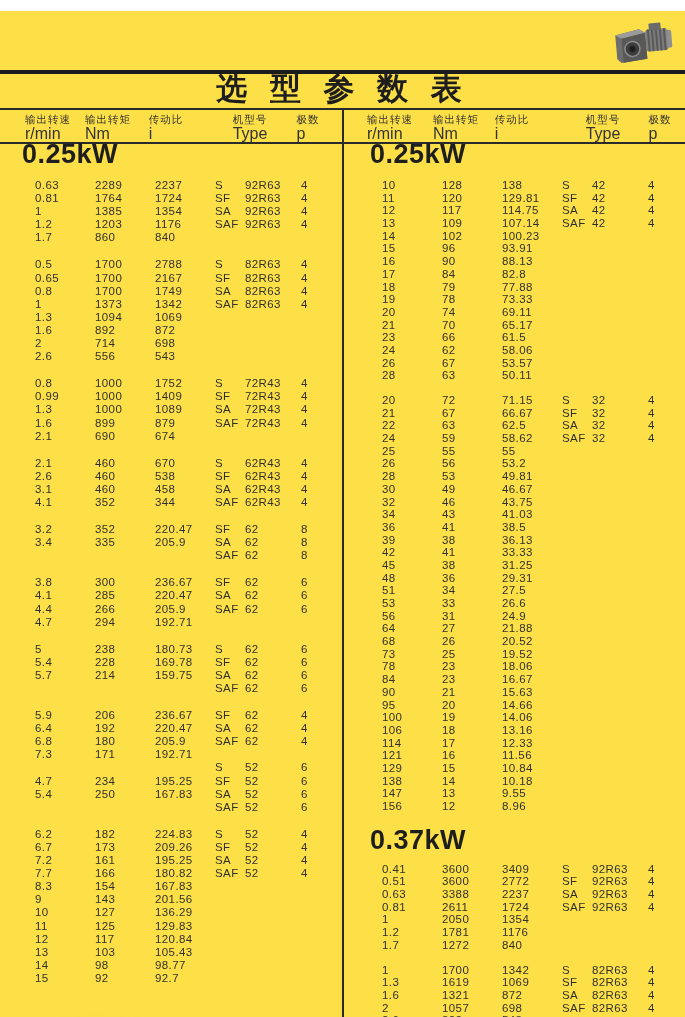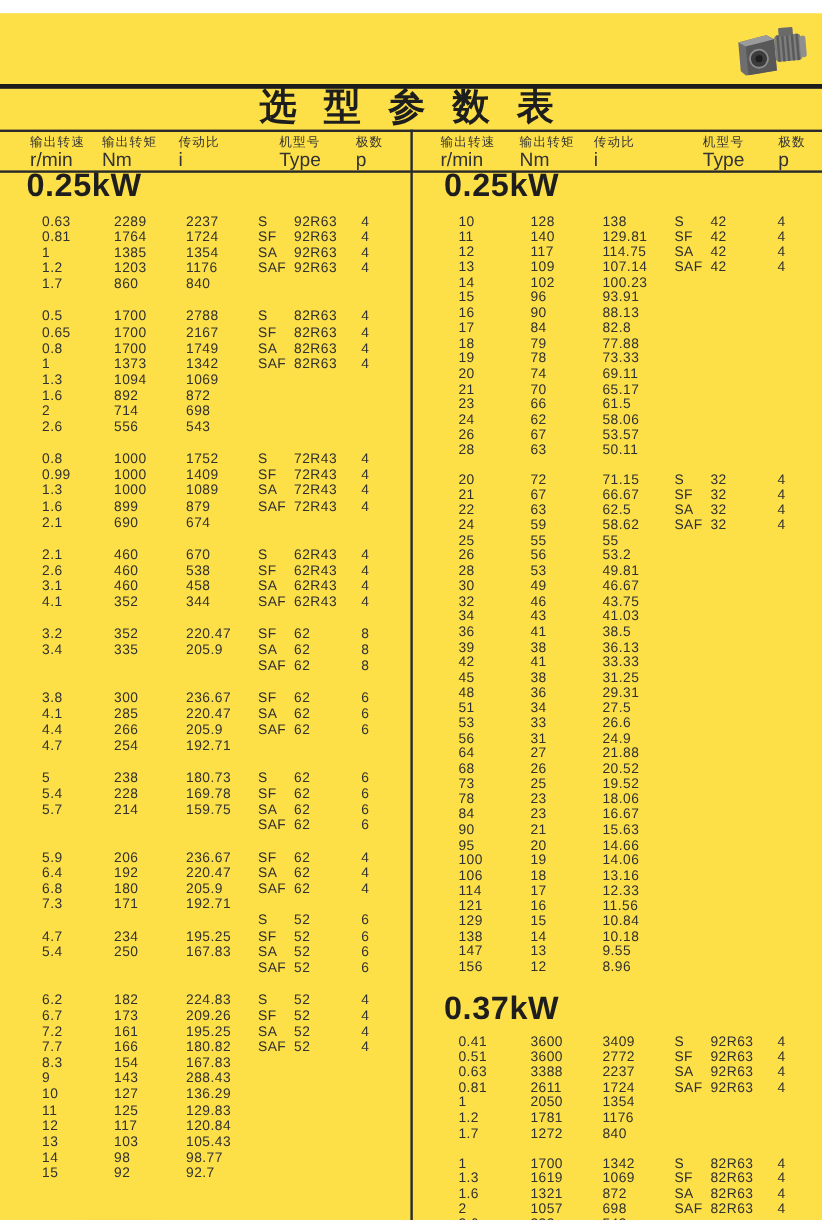--- a/index.html
+++ b/index.html
@@ -363,21 +363,21 @@
         <div class="row">
           <span class="c0">4.4</span>
           <span class="c1">266</span>
           <span class="c2">205.9</span>
           <span class="c3">SAF</span>
           <span class="c4">62</span>
           <span class="c5">6</span>
         </div>
         <div class="row">
           <span class="c0">4.7</span>
-          <span class="c1">254</span>
+          <span class="c1">294</span>
           <span class="c2">192.71</span>
           <span class="c3"></span>
           <span class="c4"></span>
           <span class="c5"></span>
         </div>
       </div>
       <div class="group">
         <div class="row">
           <span class="c0">5</span>
           <span class="c1">238</span>
@@ -514,21 +514,21 @@
           <span class="c0">8.3</span>
           <span class="c1">154</span>
           <span class="c2">167.83</span>
           <span class="c3"></span>
           <span class="c4"></span>
           <span class="c5"></span>
         </div>
         <div class="row">
           <span class="c0">9</span>
           <span class="c1">143</span>
-          <span class="c2">288.43</span>
+          <span class="c2">201.56</span>
           <span class="c3"></span>
           <span class="c4"></span>
           <span class="c5"></span>
         </div>
         <div class="row">
           <span class="c0">10</span>
           <span class="c1">127</span>
           <span class="c2">136.29</span>
           <span class="c3"></span>
           <span class="c4"></span>
@@ -582,21 +582,21 @@
         <div class="row">
           <span class="c0">10</span>
           <span class="c1">128</span>
           <span class="c2">138</span>
           <span class="c3">S</span>
           <span class="c4">42</span>
           <span class="c5">4</span>
         </div>
         <div class="row">
           <span class="c0">11</span>
-          <span class="c1">140</span>
+          <span class="c1">120</span>
           <span class="c2">129.81</span>
           <span class="c3">SF</span>
           <span class="c4">42</span>
           <span class="c5">4</span>
         </div>
         <div class="row">
           <span class="c0">12</span>
           <span class="c1">117</span>
           <span class="c2">114.75</span>
           <span class="c3">SA</span>

